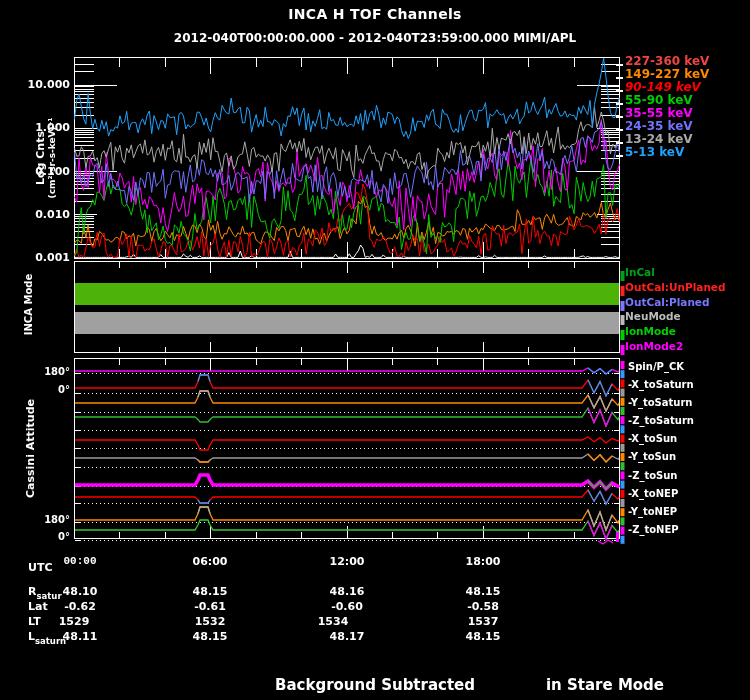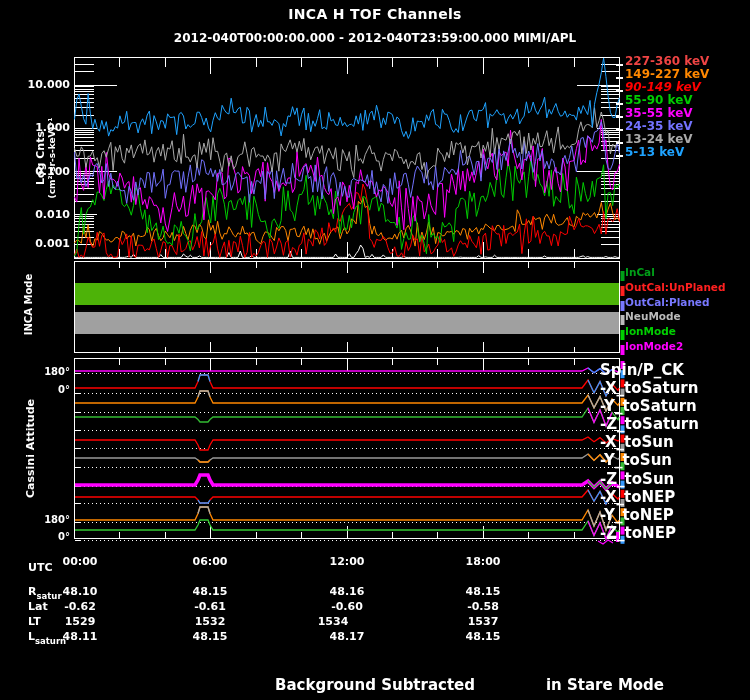--- a/index.html
+++ b/index.html
@@ -4,21 +4,21 @@
 <style>
   html,body{margin:0;padding:0;background:#000;width:750px;height:700px;overflow:hidden;
     font-family:"DejaVu Sans",sans-serif;font-weight:bold;color:#fff;}
   .abs{position:absolute;}
   .title{left:0;top:6px;width:750px;text-align:center;font-size:14px;letter-spacing:.3px;}
   .subtitle{left:0;top:31px;width:750px;text-align:center;font-size:12px;}
   .ylab{left:2px;width:68px;text-align:right;font-size:11px;}
   .deg{left:2px;width:68px;text-align:right;font-size:10px;}
   .eleg{left:625px;font-size:12px;white-space:nowrap;}
   .mleg{left:625px;font-size:10.5px;white-space:nowrap;}
-  .aleg{left:600px;font-size:15px;white-space:nowrap;color:#fff;}
+  .aleg{left:628px;font-size:10px;white-space:nowrap;color:#fff;}
   .rot{transform:rotate(-90deg);text-align:center;}
   .tickl{width:60px;text-align:center;font-size:11px;}
   .tval{width:60px;text-align:center;font-size:11px;}
   .trowl{font-size:11px;white-space:nowrap;}
   .sub{font-size:8.5px;position:relative;top:4px;}
   .foot{font-size:15px;white-space:nowrap;}
   svg{position:absolute;left:0;top:0;}
 </style>
 </head>
 <body>
@@ -271,21 +271,21 @@
     <rect x="616" y="532" width="3" height="10" fill="#FF00FF"></rect>
   </svg>
 
 <div class="abs title">INCA H TOF Channels</div>
 <div class="abs subtitle">2012-040T00:00:00.000 - 2012-040T23:59:00.000 MIMI/APL</div>
 
 <div class="abs ylab" style="top:78px;">10.000</div>
 <div class="abs ylab" style="top:121px;">1.000</div>
 <div class="abs ylab" style="top:165px;">0.100</div>
 <div class="abs ylab" style="top:208px;">0.010</div>
-<div class="abs ylab" style="top:237px;">0.001</div>
+<div class="abs ylab" style="top:251px;">0.001</div>
 
 <div class="abs rot" style="left:-50px;top:143px;width:200px;height:30px;">
   <div style="font-size:11px;line-height:12px;">Log Cnts</div>
   <div style="font-size:9px;line-height:10px;">(cm²-sr-s-keV)⁻¹</div>
 </div>
 
 <div class="abs eleg" style="top: 54px; color: #ef4444;">227-360 keV</div>
 <div class="abs eleg" style="top: 67px; color: rgb(255, 136, 0);">149-227 keV</div>
 <div class="abs eleg" style="top: 80px; color: rgb(255, 0, 0); font-style: italic;">90-149 keV</div>
 <div class="abs eleg" style="top: 93px; color: rgb(0, 204, 0);">55-90 keV</div>
@@ -315,39 +315,39 @@
 <div class="abs aleg" style="top:397px;">-Y_toSaturn</div>
 <div class="abs aleg" style="top:415px;">-Z_toSaturn</div>
 <div class="abs aleg" style="top:433px;">-X_toSun</div>
 <div class="abs aleg" style="top:451px;">-Y_toSun</div>
 <div class="abs aleg" style="top:470px;">-Z_toSun</div>
 <div class="abs aleg" style="top:488px;">-X_toNEP</div>
 <div class="abs aleg" style="top:506px;">-Y_toNEP</div>
 <div class="abs aleg" style="top:524px;">-Z_toNEP</div>
 
 <div class="abs trowl" style="left:28px;top:561px;">UTC</div>
-<div class="abs tickl" style="left:50px;top:555px;">00:00</div>
+<div class="abs tickl" style="left:50px;top:555px;font-family:Liberation Mono, monospace;">00:00</div>
 <div class="abs tickl" style="left:180px;top:555px;">06:00</div>
 <div class="abs tickl" style="left:317px;top:555px;">12:00</div>
 <div class="abs tickl" style="left:453px;top:555px;">18:00</div>
 
 <div class="abs trowl" style="left:28px;top:585px;"><span>R</span><span class="sub">satur</span></div>
 <div class="abs tval" style="left:50px;top:585px;">48.10</div>
 <div class="abs tval" style="left:180px;top:585px;">48.15</div>
 <div class="abs tval" style="left:317px;top:585px;">48.16</div>
 <div class="abs tval" style="left:453px;top:585px;">48.15</div>
 
 <div class="abs trowl" style="left:28px;top:600px;">Lat</div>
 <div class="abs tval" style="left:50px;top:600px;">-0.62</div>
 <div class="abs tval" style="left:180px;top:600px;">-0.61</div>
 <div class="abs tval" style="left:317px;top:600px;">-0.60</div>
 <div class="abs tval" style="left:453px;top:600px;">-0.58</div>
 
 <div class="abs trowl" style="left:28px;top:615px;">LT</div>
-<div class="abs tval" style="left:50px;top:615px;text-align:center;">1529</div>
+<div class="abs tval" style="left:44px;top:615px;text-align:center;">1529</div>
 <div class="abs tval" style="left:180px;top:615px;">1532</div>
 <div class="abs tval" style="left:303px;top:615px;">1534</div>
 <div class="abs tval" style="left:453px;top:615px;">1537</div>
 
 <div class="abs trowl" style="left:28px;top:630px;"><span>L</span><span class="sub">saturn</span></div>
 <div class="abs tval" style="left:50px;top:630px;">48.11</div>
 <div class="abs tval" style="left:180px;top:630px;">48.15</div>
 <div class="abs tval" style="left:317px;top:630px;">48.17</div>
 <div class="abs tval" style="left:453px;top:630px;">48.15</div>
 

